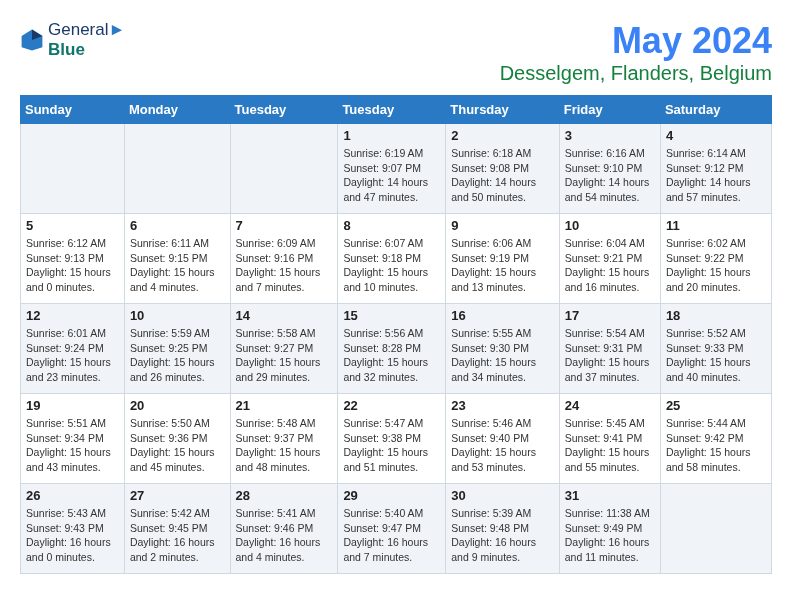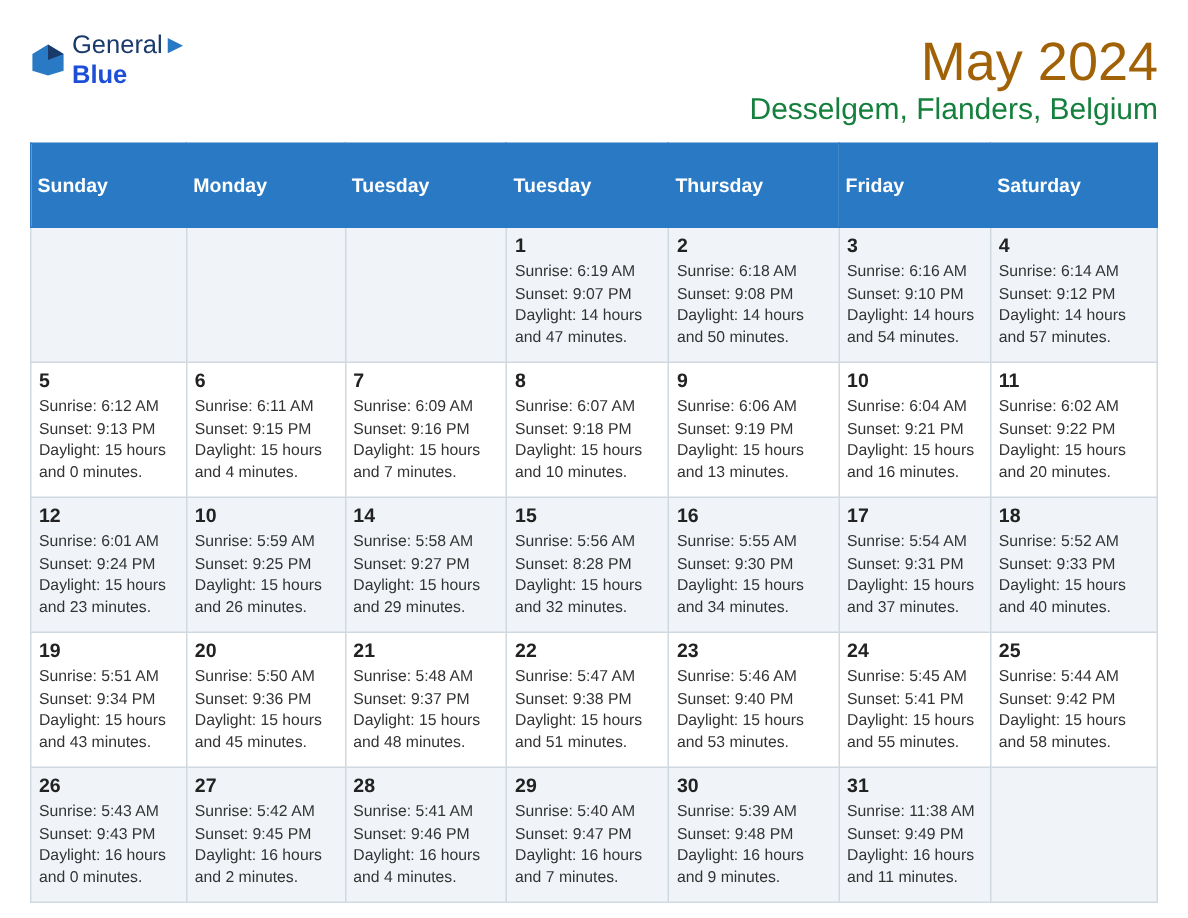--- a/index.html
+++ b/index.html
@@ -23,38 +23,38 @@
     }
     .logo-icon {
       width: 24px;
       height: 24px;
     }
     .title-block {
       text-align: right;
     }
     .main-title {
       font-size: 36px;
-      font-weight: normal;
-      color: #a16207;
+      font-weight: bold;
+      color: #3b82f6;
     }
     .subtitle {
       font-size: 20px;
       color: #15803d;
     }
     table {
       width: 100%;
       border-collapse: collapse;
       font-size: 11px;
     }
     thead tr {
       background-color: #2979c4;
       color: #fff;
     }
     thead th {
-      padding: 20px 4px;
+      padding: 6px 4px;
       font-size: 13px;
       font-weight: bold;
       border: 1px solid #2979c4;
       text-align: left;
     }
     tbody tr {
       vertical-align: top;
     }
     tbody tr:nth-child(odd) {
       background-color: #f0f4f8;
@@ -89,21 +89,21 @@
 <body>
 
 <div class="header">
   <div class="logo">
     <svg class="logo-icon" viewBox="0 0 30 30" xmlns="http://www.w3.org/2000/svg">
       <polygon points="15,2 28,10 28,24 15,28 2,24 2,10" fill="#2979c4"></polygon>
       <polygon points="15,2 28,10 15,15" fill="#1a3a6b"></polygon>
     </svg>
     <div>
       <div style="font-size:17px;font-weight:normal;color:#1a3a6b;">General<span style="color:#2979c4;">►</span></div>
-      <div style="font-size:17px;font-weight:bold;color:#1d4ed8;">Blue</div>
+      <div style="font-size:17px;font-weight:bold;color:#0f766e;">Blue</div>
     </div>
   </div>
   <div class="title-block">
     <div class="main-title">May 2024</div>
     <div class="subtitle">Desselgem, Flanders, Belgium</div>
   </div>
 </div>
 
 <table>
   <thead>
@@ -262,21 +262,21 @@
         </td>
         <td>
           <span class="day-number">23</span>
           <div class="cell-content">Sunrise: 5:46 AM
 Sunset: 9:40 PM
 Daylight: 15 hours and 53 minutes.</div>
         </td>
         <td>
           <span class="day-number">24</span>
           <div class="cell-content">Sunrise: 5:45 AM
-Sunset: 5:41 PM
+Sunset: 9:41 PM
 Daylight: 15 hours and 55 minutes.</div>
         </td>
         <td>
           <span class="day-number">25</span>
           <div class="cell-content">Sunrise: 5:44 AM
 Sunset: 9:42 PM
 Daylight: 15 hours and 58 minutes.</div>
         </td>
       </tr>
       <tr>

